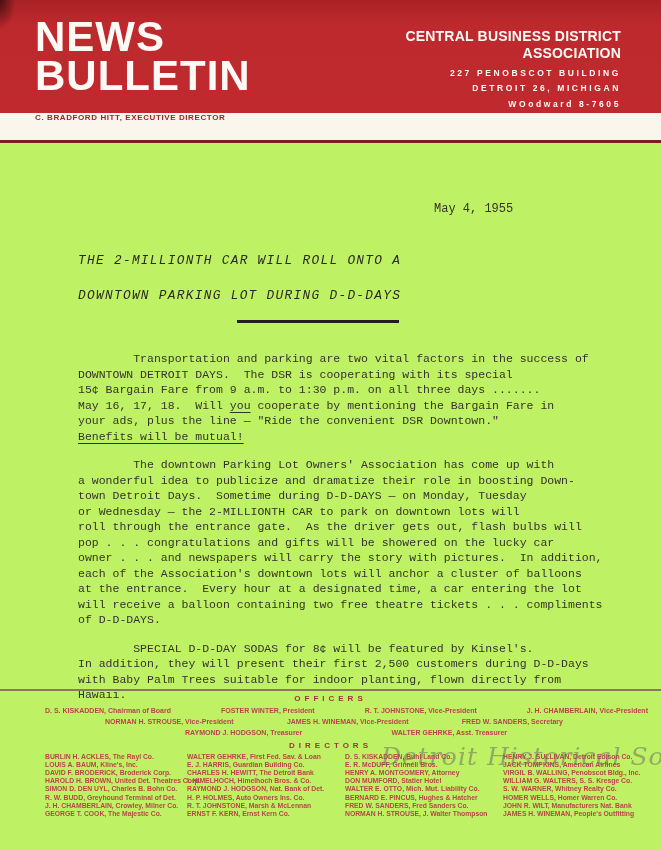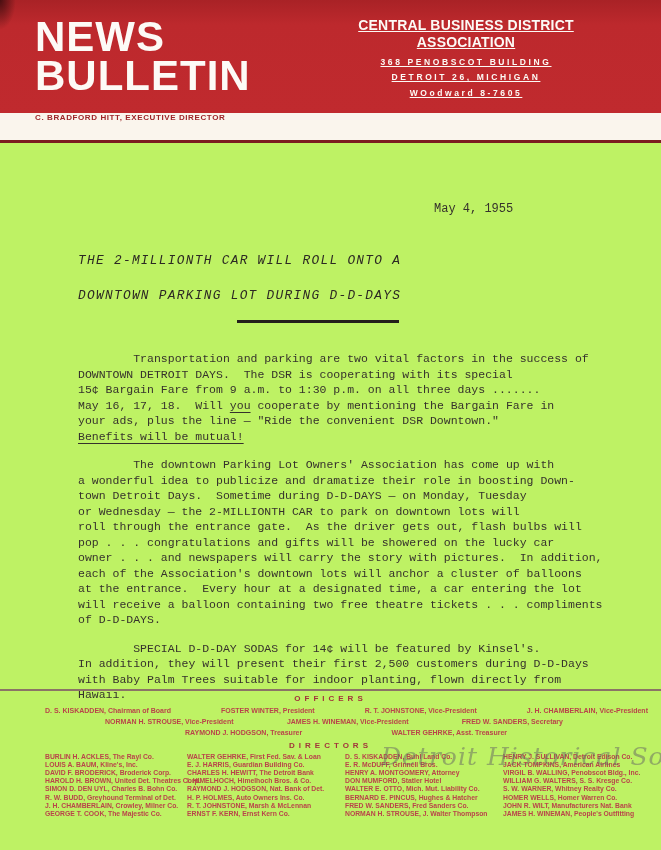--- a/index.html
+++ b/index.html
@@ -9,21 +9,21 @@
     background:#bef264; overflow:hidden;
     font-family:"Liberation Sans", sans-serif;
   }
   
   .masthead {
     height:113px; background:linear-gradient(180deg,#a92226 0%,#bd292d 22%,#c02a2e 100%);
     display:flex; justify-content:space-between;
   }
   .mast-left { margin:17px 0 0 35px; color:#fdfaf6;
     font-weight:bold; font-size:42px; line-height:39px; letter-spacing:1px; }
-  .mast-right { margin:17px 40px 0 0; width:310px; text-align:center; color:#fdfaf6;text-decoration:underline; }
+  .mast-right { margin:28px 40px 0 0; width:310px; text-align:right; color:#fdfaf6; }
   .org-name { font-weight:bold; font-size:14px; line-height:17px; letter-spacing:0.2px; }
   .org-addr { font-weight:bold; font-size:8.5px; letter-spacing:2.6px; margin-top:5.5px; }
   .corner-smudge { position:absolute; top:0; left:0; width:16px; height:30px;
     background:radial-gradient(ellipse at 0 0, rgba(40,8,10,0.75), rgba(40,8,10,0) 70%); }
   
   .exec-strip { height:27px; display:flex; align-items:flex-start; padding-left:35px;
     background:#faf5ed; }
   .exec-name { color:#9c2428; font-weight:bold; font-size:8px; letter-spacing:0.6px; }
   .rule-red { height:3px; background:#7c1d20; }
   
@@ -61,21 +61,21 @@
 <div class="page">
 
   <header class="masthead">
     <div class="corner-smudge"></div>
     <div class="mast-left">
       <div>NEWS</div>
       <div>BULLETIN</div>
     </div>
     <div class="mast-right">
       <div class="org-name">CENTRAL BUSINESS DISTRICT ASSOCIATION</div>
-      <div class="org-addr">368 PENOBSCOT BUILDING</div>
+      <div class="org-addr">227 PENOBSCOT BUILDING</div>
       <div class="org-addr">DETROIT 26, MICHIGAN</div>
       <div class="org-addr">WOodward 8-7605</div>
     </div>
   </header>
 
   <div class="exec-strip">
     <span class="exec-name">C. BRADFORD HITT,  EXECUTIVE DIRECTOR</span>
   </div>
   <div class="rule-red"></div>
 
@@ -96,21 +96,21 @@
 a wonderful idea to publicize and dramatize their role in boosting Down-
 town Detroit Days.  Sometime during D-D-DAYS — on Monday, Tuesday
 or Wednesday — the 2-MILLIONTH CAR to park on downtown lots will
 roll through the entrance gate.  As the driver gets out, flash bulbs will
 pop . . . congratulations and gifts will be showered on the lucky car
 owner . . . and newspapers will carry the story with pictures.  In addition,
 each of the Association's downtown lots will anchor a cluster of balloons
 at the entrance.  Every hour at a designated time, a car entering the lot
 will receive a balloon containing two free theatre tickets . . . compliments
 of D-D-DAYS.</p>
-    <p class="para">        SPECIAL D-D-DAY SODAS for 14¢ will be featured by Kinsel's.
+    <p class="para">        SPECIAL D-D-DAY SODAS for 8¢ will be featured by Kinsel's.
 In addition, they will present their first 2,500 customers during D-D-Days
 with Baby Palm Trees suitable for indoor planting, flown directly from
 Hawaii.</p>
   </main>
 
   <footer class="page-footer">
     <div class="rule-thin"></div>
     <div class="f-head">OFFICERS</div>
     <div class="o-row o-row1">
 

